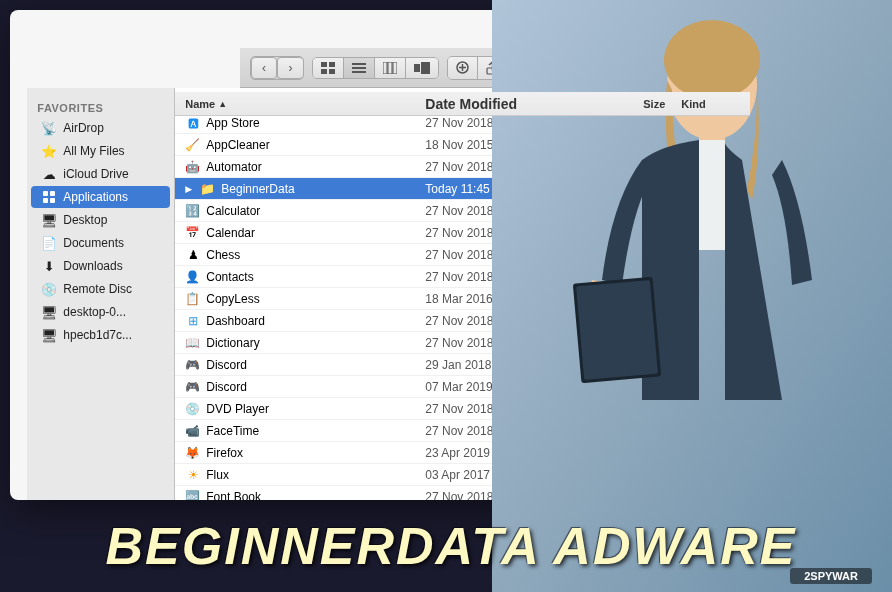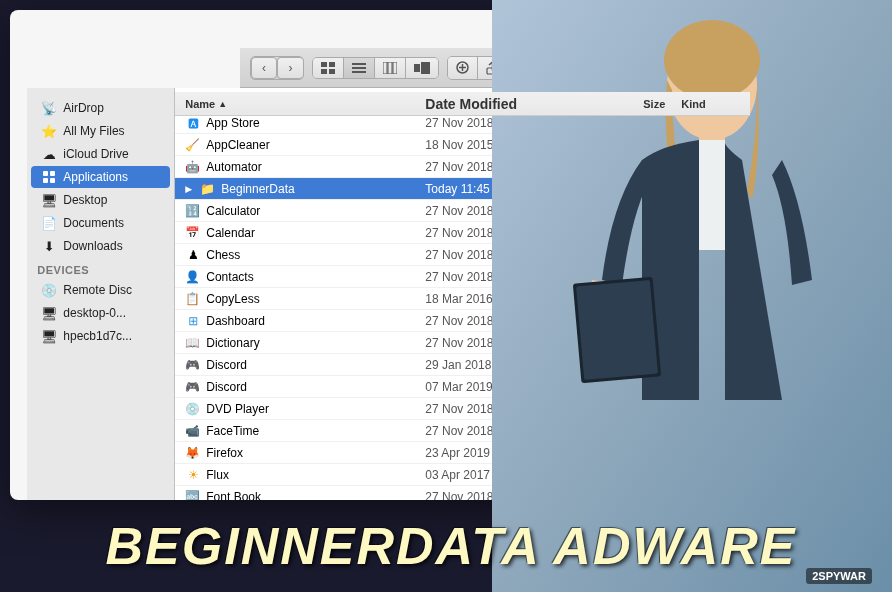--- a/index.html
+++ b/index.html
@@ -288,21 +288,21 @@
       line-height: 1;
     }
 
     .spywar-badge {
       position: absolute;
       bottom: 8px;
       right: 20px;
       font-size: 11px;
       color: white;
       background: rgba(0,0,0,0.5);
-      padding: 2px 6px;
+      padding: 2px 14px;
       border-radius: 3px;
       font-weight: bold;
     }
   </style>
 </head>
 <body>
 
 <div class="finder-window">
 
   <div class="title-bar">
@@ -377,20 +377,21 @@
     </button>
     <div class="search-box">
       <span style="color:#888; font-size:11px;">🔍</span>
       <input type="text" placeholder="Search" style="">
     </div>
   </div>
 
   <div class="finder-content">
 
     <div class="sidebar">
+      <div class="sidebar-section-label">Favorites</div>
       <div class="sidebar-item">
         <span class="sidebar-icon">📡</span>
         <span>AirDrop</span>
       </div>
       <div class="sidebar-item">
         <span class="sidebar-icon">⭐</span>
         <span>All My Files</span>
       </div>
       <div class="sidebar-item">
         <span class="sidebar-icon">☁</span>
@@ -412,21 +413,20 @@
         <span>Desktop</span>
       </div>
       <div class="sidebar-item">
         <span class="sidebar-icon">📄</span>
         <span>Documents</span>
       </div>
       <div class="sidebar-item">
         <span class="sidebar-icon">⬇</span>
         <span>Downloads</span>
       </div>
-      <div class="sidebar-section-label">Devices</div>
       <div class="sidebar-item">
         <span class="sidebar-icon">💿</span>
         <span>Remote Disc</span>
       </div>
       <div class="sidebar-item">
         <span class="sidebar-icon">🖥</span>
         <span>desktop-0...</span>
       </div>
       <div class="sidebar-item">
         <span class="sidebar-icon">🖥</span>

